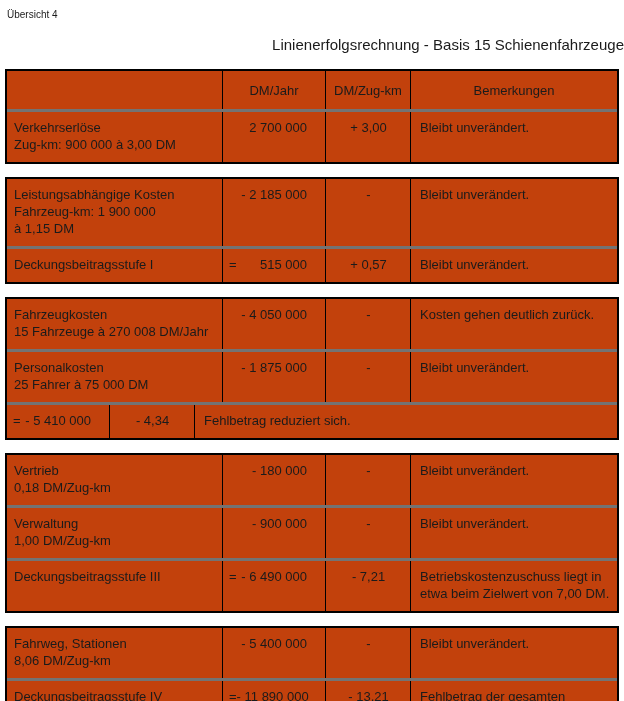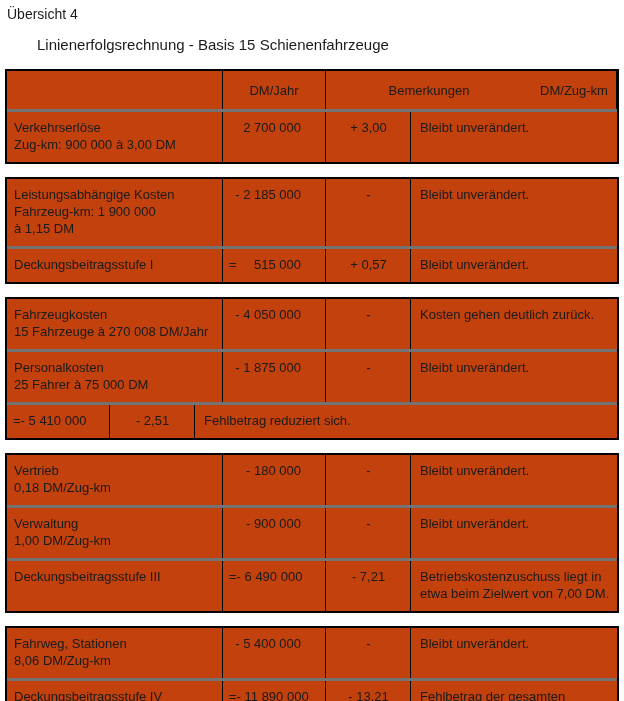--- a/index.html
+++ b/index.html
@@ -9,26 +9,26 @@
   }
   body {
     width: 624px;
     height: 701px;
     font-family: "Liberation Sans", sans-serif;
     color: #1b1b1b;
     overflow: hidden;
   }
   .page-label {
     margin: 6px 0 0 7px;
-    font-size: 14px;
+    font-size: 10px;
     line-height: 17px;
   }
   .page-title {
     margin-top: 13px;
-    text-align: left;
+    text-align: right;
     font-size: 15px;
     line-height: 18px;
     padding-left: 37px;
   }
   .table-wrap {
     margin: 15px 0 0 5px;
     width: 614px;
   }
   .block {
     border: 2px solid #000;
@@ -53,43 +53,43 @@
   }
   .c1 { width: 216px; border-right: 1px solid #000; }
   .c2 { width: 103px; border-right: 1px solid #000; }
   .c3 { width: 85px;  border-right: 1px solid #000; text-align: center; }
   .c4 { flex: 1; padding-left: 9px; }
   .td.c2 {
     display: flex;
     justify-content: space-between;
     align-items: flex-start;
     padding-left: 6px;
-    padding-right: 24px;
+    padding-right: 18px;
     white-space: normal;
   }
   .td.c2 .val { white-space: pre; }
   .th {
     padding: 11px 4px 10px;
     text-align: center;
   }
 </style>
 </head>
 <body>
 
 <div class="page-label">Übersicht 4</div>
 <div class="page-title">Linienerfolgsrechnung - Basis 15 Schienenfahrzeuge</div>
 
 <div class="table-wrap">
 
   <div class="block">
     <div class="tr">
       <div class="th c1"></div>
       <div class="th c2">DM/Jahr</div>
+      <div class="th c3">DM/Zug-km</div>
       <div class="th c4">Bemerkungen</div>
-      <div class="th c3">DM/Zug-km</div>
     </div>
     <div class="tr">
       <div class="td c1">Verkehrserlöse
 Zug-km: 900 000 à 3,00 DM</div>
       <div class="td c2">
         <span class="eq"></span>
         <span class="val">2 700 000</span>
       </div>
       <div class="td c3">+ 3,00</div>
       <div class="td c4">Bleibt unverändert.</div>
@@ -138,21 +138,21 @@
         <span class="val">- 1 875 000</span>
       </div>
       <div class="td c3">-</div>
       <div class="td c4">Bleibt unverändert.</div>
     </div>
     <div class="tr">
       <div class="td c2">
         <span class="eq">=</span>
         <span class="val">- 5 410 000</span>
       </div>
-      <div class="td c3">- 2,51</div>
+      <div class="td c3">- 4,34</div>
       <div class="td c4">Fehlbetrag reduziert sich.</div>
     </div>
   </div>
 
   <div class="block">
     <div class="tr">
       <div class="td c1">Vertrieb
 0,18 DM/Zug-km</div>
       <div class="td c2">
         <span class="eq"></span>

